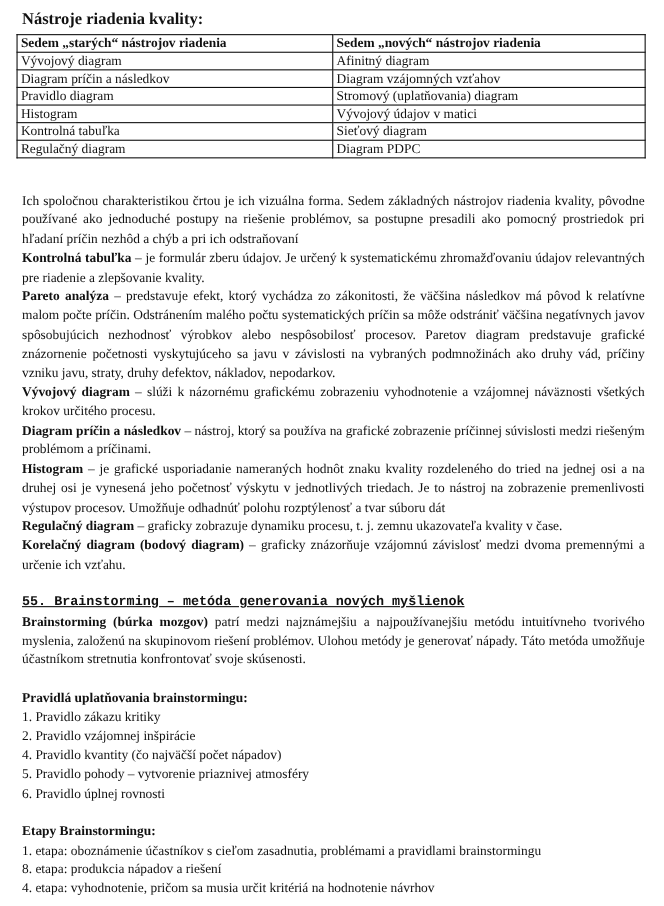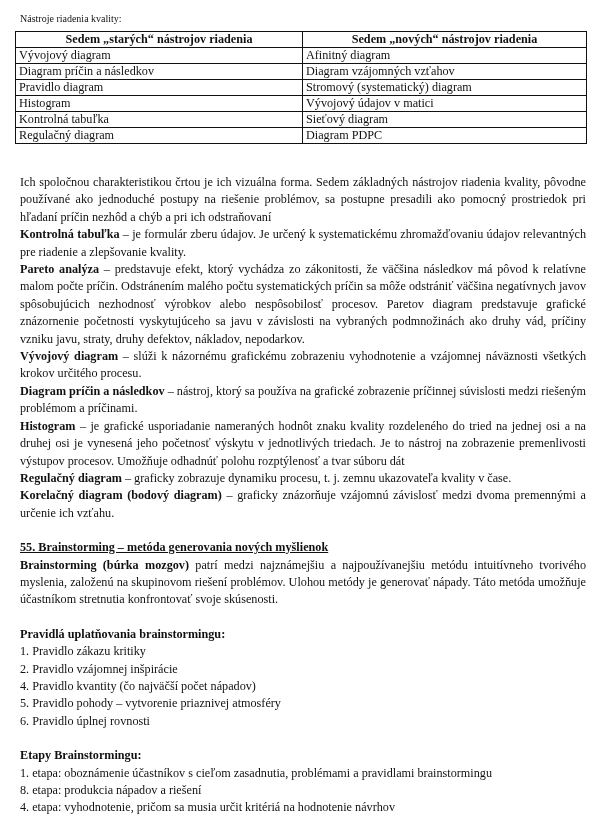--- a/index.html
+++ b/index.html
@@ -1,36 +1,36 @@
 <!DOCTYPE html>
 <html><head>
 <meta charset="utf-8">
 <style>
   html, body { margin: 0; padding: 0; background: #ffffff; }
   body {
     width: 604px; height: 824px; overflow: hidden; position: relative;
     font-family: "Liberation Serif", "DejaVu Serif", serif;
     color: #111; font-size: 12.2px; line-height: 17.4px;
   }
-  .title { position: absolute; left: 20px; top: 10px; font-weight: normal; font-size: 10px; }
+  .title { position: absolute; left: 20px; top: 10px; font-weight: bold; font-size: 15px; }
   table.tools {
     position: absolute; left: 15px; top: 31px; width: 572px;
     border-collapse: collapse; font-size: 12.2px;
   }
   table.tools th, table.tools td {
     border: 1px solid #111; height: 15px; padding: 0 3px; line-height: 15px;
     text-align: left; font-weight: normal; vertical-align: middle;
   }
-  table.tools th { text-align: center; font-weight: bold; }
+  table.tools th { font-weight: bold; }
   table.tools col.c1 { width: 287px; }
   .body-text { position: absolute; left: 20px; top: 174px; width: 566px; text-align: justify; }
   .body-text p { margin: 0; }
   .body-text .gap { height: 17px; }
   .b { font-weight: bold; }
-  .u { text-decoration: underline; font-weight: bold; }
+  .u { text-decoration: underline; font-weight: bold; font-family: Liberation Mono, monospace; }
   ul.plain { list-style: none; margin: 0; padding: 0; }
   ul.plain li { margin: 0; }
 </style>
 </head>
 <body>
 
 <div class="title">Nástroje riadenia kvality:</div>
 
 <table class="tools">
   <colgroup>
@@ -47,21 +47,21 @@
     <tr>
         <td>Vývojový diagram</td>
         <td>Afinitný diagram</td>
       </tr>
     <tr>
         <td>Diagram príčin a následkov</td>
         <td>Diagram vzájomných vzťahov</td>
       </tr>
     <tr>
         <td>Pravidlo diagram</td>
-        <td>Stromový (systematický) diagram</td>
+        <td>Stromový (uplatňovania) diagram</td>
       </tr>
     <tr>
         <td>Histogram</td>
         <td>Vývojový údajov v matici</td>
       </tr>
     <tr>
         <td>Kontrolná tabuľka</td>
         <td>Sieťový diagram</td>
       </tr>
     <tr>

